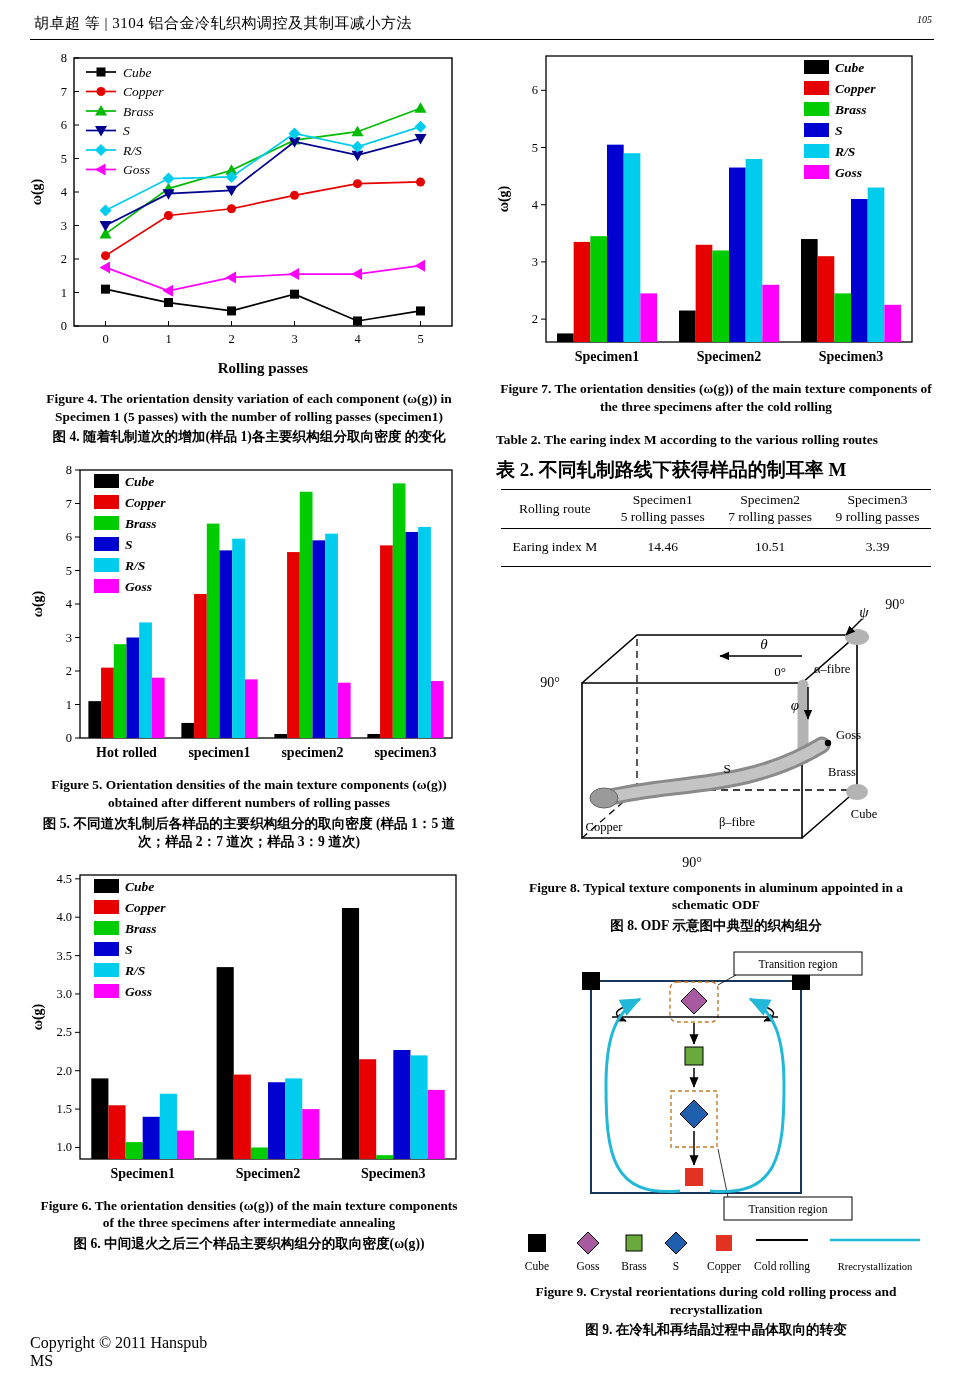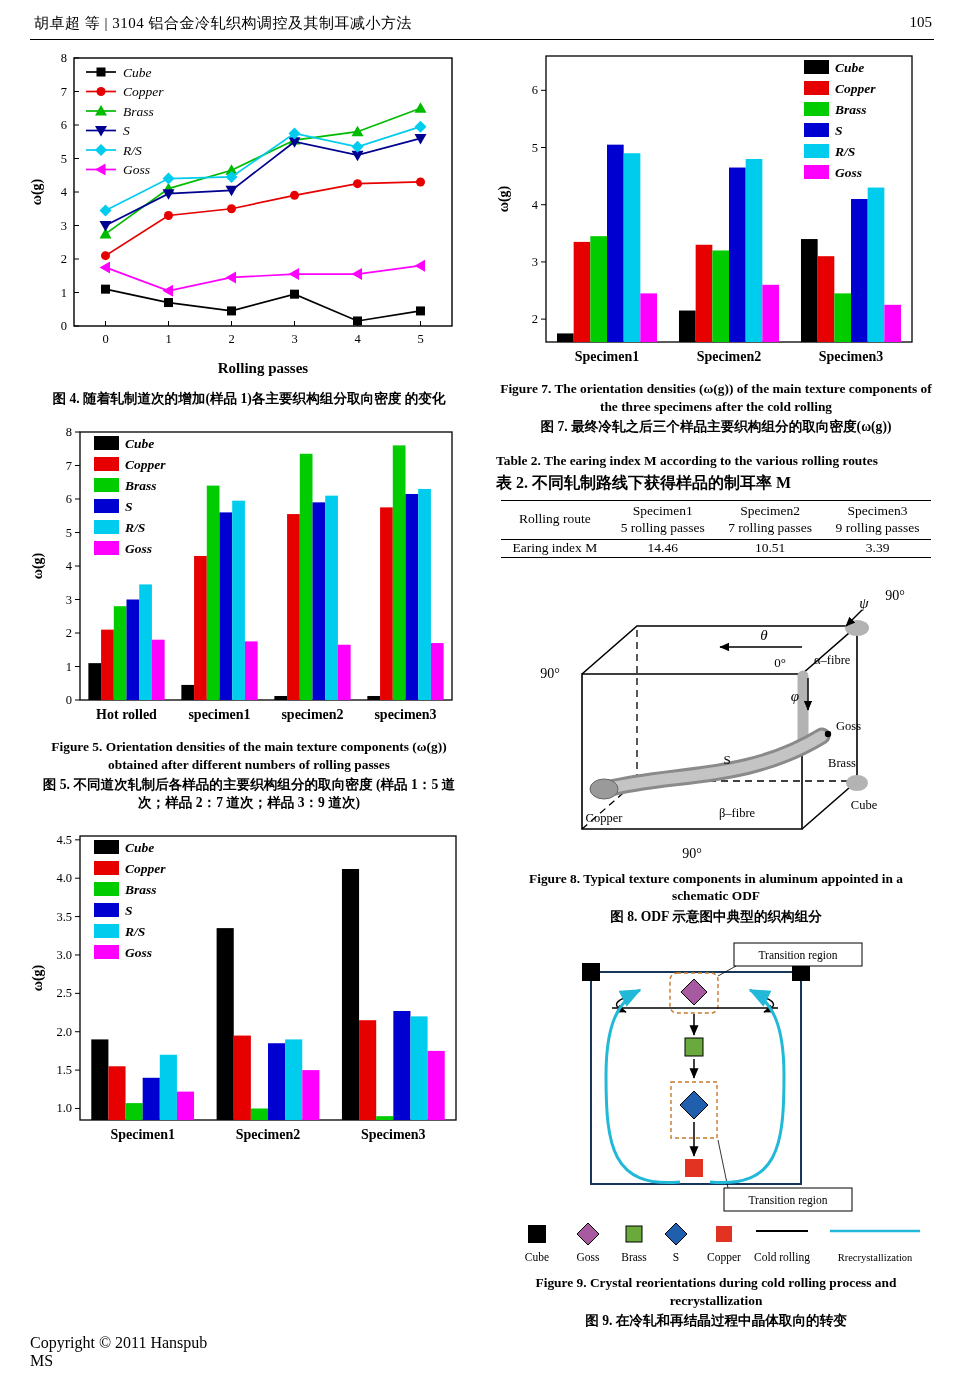--- a/index.html
+++ b/index.html
@@ -8,35 +8,35 @@
     width:964px; height:1386px; position:relative;
     font-family:"Liberation Serif", serif; color:#000;
     overflow:hidden;
   }
   .header {
     margin:0 30px; padding:14px 4px 6px 4px;
     border-bottom:1px solid #000;
     position:relative; text-align:left;
   }
   .htitle { font-size:15px; letter-spacing:0.5px; }
-  .hpage { position:absolute; right:2px; top:14px; font-size:15px; }
+  .hpage { position:absolute; right:2px; top:14px; font-size:10px;font-style:italic; }
   .cols { display:flex; gap:24px; padding:8px 26px 0 28px; }
   .col-left  { width:442px; flex:0 0 442px; }
   .col-right { width:444px; flex:0 0 444px; }
   .chart-mount { margin:0 auto; }
   .caption { text-align:center; font-weight:bold; margin:4px 6px 16px 6px; line-height:1.32; }
   .cap-en { font-size:13.4px; }
   .cap-cn { font-size:13.6px; margin-top:3px; }
   .tbl-title { font-weight:bold; line-height:1.35; margin:14px 2px 6px 2px; }
   .tbl-title .en { font-size:13.4px; }
-  .tbl-title .cn { font-size:16px; margin-top:2px; }
+  .tbl-title .cn { font-size:19px; margin-top:8px; }
   table.t2 { width:97%; margin:6px auto 16px auto; border-collapse:collapse; font-size:13.5px; }
   table.t2 td { text-align:center; padding:2px 3px; line-height:1.25; }
   table.t2 tr.hdr td { border-top:1.6px solid #000; border-bottom:1px solid #000; }
-  table.t2 tr.dat td { border-bottom:1.6px solid #000; padding:0 3px; }
+  table.t2 tr.dat td { border-bottom:1.6px solid #000; padding:10px 3px; }
   .figsvg { display:block; margin:0 auto; }
   .footer {
     position:absolute; left:30px; right:30px; bottom:16px;
     display:flex; justify-content:space-between; font-size:16px;flex-direction:column;
   }
   .footer .ms { font-weight:normal; }
   svg text { font-family:"Liberation Serif", serif; }
 </style>
 </head>
 <body>
@@ -139,20 +139,21 @@
           <polygon points="67,78 79,78 73,88.5" fill="#000090"></polygon>
           <text x="95" y="87" font-size="13.5" text-anchor="start" fill="#000" font-style="italic">S</text>
           <line x1="58" y1="102" x2="88" y2="102" stroke="#00ccee" stroke-width="1.7"></line>
           <polygon points="73,96 79,102 73,108 67,102" fill="#00ccee"></polygon>
           <text x="95" y="106.5" font-size="13.5" text-anchor="start" fill="#000" font-style="italic">R/S</text>
           <line x1="58" y1="121.5" x2="88" y2="121.5" stroke="#ff00ff" stroke-width="1.7"></line>
           <polygon points="67,121.5 77.5,115.5 77.5,127.5" fill="#ff00ff"></polygon>
           <text x="95" y="126" font-size="13.5" text-anchor="start" fill="#000" font-style="italic">Goss</text>
         </svg></div>
     <div class="caption">
+      <div class="cap-en">Figure 4. The orientation density variation of each component (ω(g)) in Specimen 1 (5 passes) with the number of rolling passes (specimen1)</div>
       <div class="cap-cn">图 4.  随着轧制道次的增加(样品 1)各主要织构组分取向密度 的变化</div>
     </div>
 
     <div class="chart-mount"><svg width="434" height="306" viewBox="0 0 434 306">
           <rect x="52" y="8" width="372" height="268" fill="#fff" stroke="#000" stroke-width="1.3"></rect>
           <line x1="47" y1="276" x2="52" y2="276" stroke="#000"></line>
           <text x="44" y="280" font-size="12.5" text-anchor="end" fill="#000">0</text>
           <line x1="47" y1="242.5" x2="52" y2="242.5" stroke="#000"></line>
           <text x="44" y="246.5" font-size="12.5" text-anchor="end" fill="#000">1</text>
           <line x1="47" y1="209" x2="52" y2="209" stroke="#000"></line>
@@ -262,20 +263,24 @@
           <text x="97" y="45" font-size="13.5" text-anchor="start" fill="#000" font-weight="bold" font-style="italic">Copper</text>
           <rect x="66" y="54" width="25" height="14" fill="#00cc00"></rect>
           <text x="97" y="66" font-size="13.5" text-anchor="start" fill="#000" font-weight="bold" font-style="italic">Brass</text>
           <rect x="66" y="75" width="25" height="14" fill="#0000d0"></rect>
           <text x="97" y="87" font-size="13.5" text-anchor="start" fill="#000" font-weight="bold" font-style="italic">S</text>
           <rect x="66" y="96" width="25" height="14" fill="#00ccee"></rect>
           <text x="97" y="108" font-size="13.5" text-anchor="start" fill="#000" font-weight="bold" font-style="italic">R/S</text>
           <rect x="66" y="117" width="25" height="14" fill="#ff00ff"></rect>
           <text x="97" y="129" font-size="13.5" text-anchor="start" fill="#000" font-weight="bold" font-style="italic">Goss</text>
         </svg></div>
+    <div class="caption">
+      <div class="cap-en">Figure 6. The orientation densities (ω(g)) of the main texture components of the three specimens after intermediate annealing</div>
+      <div class="cap-cn">图 6.  中间退火之后三个样品主要织构组分的取向密度(ω(g))</div>
+    </div>
 
   </div>
 
   <div class="col-right">
 
     <div class="chart-mount"><svg width="428" height="324" viewBox="0 0 428 324">
           <rect x="52" y="8" width="366" height="286" fill="#fff" stroke="#000" stroke-width="1.3"></rect>
           <line x1="47" y1="271.12" x2="52" y2="271.12" stroke="#000"></line>
           <text x="44" y="275.12" font-size="12.5" text-anchor="end" fill="#000">2</text>
           <line x1="47" y1="213.92000000000002" x2="52" y2="213.92000000000002" stroke="#000"></line>
@@ -316,21 +321,20 @@
           <text x="341" y="66" font-size="13.5" text-anchor="start" fill="#000" font-weight="bold" font-style="italic">Brass</text>
           <rect x="310" y="75" width="25" height="14" fill="#0000d0"></rect>
           <text x="341" y="87" font-size="13.5" text-anchor="start" fill="#000" font-weight="bold" font-style="italic">S</text>
           <rect x="310" y="96" width="25" height="14" fill="#00ccee"></rect>
           <text x="341" y="108" font-size="13.5" text-anchor="start" fill="#000" font-weight="bold" font-style="italic">R/S</text>
           <rect x="310" y="117" width="25" height="14" fill="#ff00ff"></rect>
           <text x="341" y="129" font-size="13.5" text-anchor="start" fill="#000" font-weight="bold" font-style="italic">Goss</text>
         </svg></div>
     <div class="caption">
       <div class="cap-en">Figure 7. The orientation densities (ω(g)) of the main texture components of the three specimens after the cold rolling</div>
-      <div class="cap-cn">图 7.  最终冷轧之后三个样品主要织构组分的取向密度(ω(g))</div>
     </div>
 
     <div class="tbl-title">
       <div class="en">Table 2. The earing index M according to the various rolling routes</div>
       <div class="cn">表 2.  不同轧制路线下获得样品的制耳率 M</div>
     </div>
     <table class="t2">
       <tbody>
           <tr class="hdr">
         <td>Rolling route</td>

